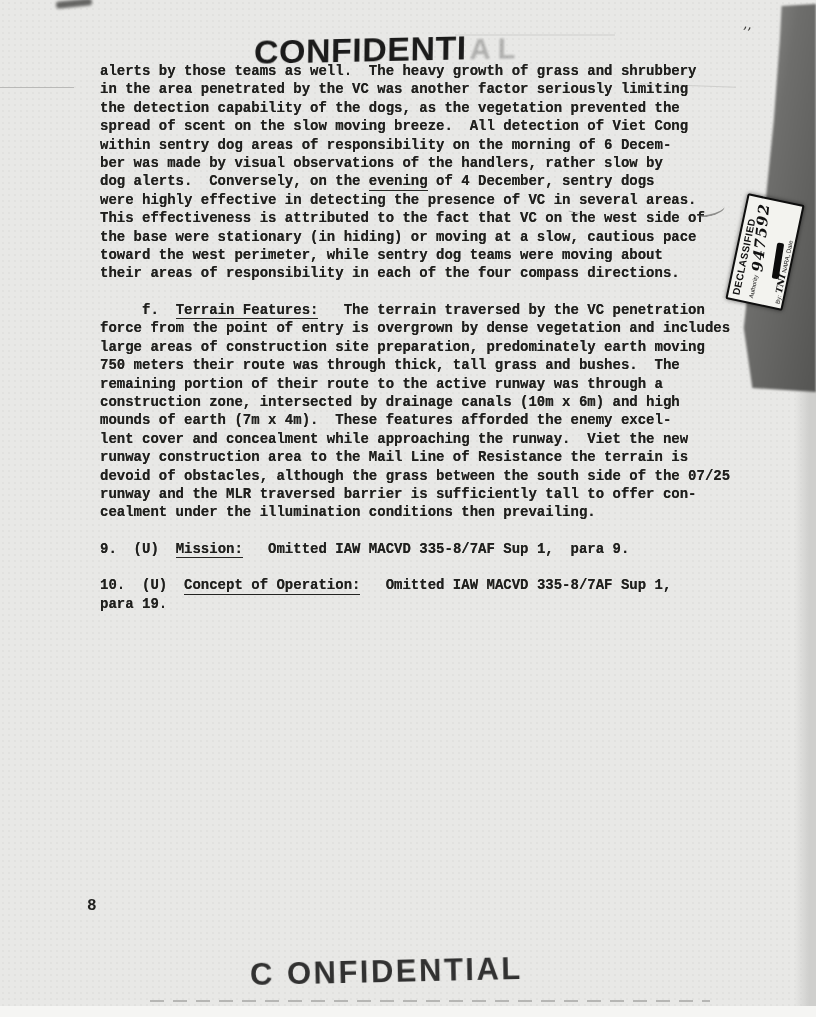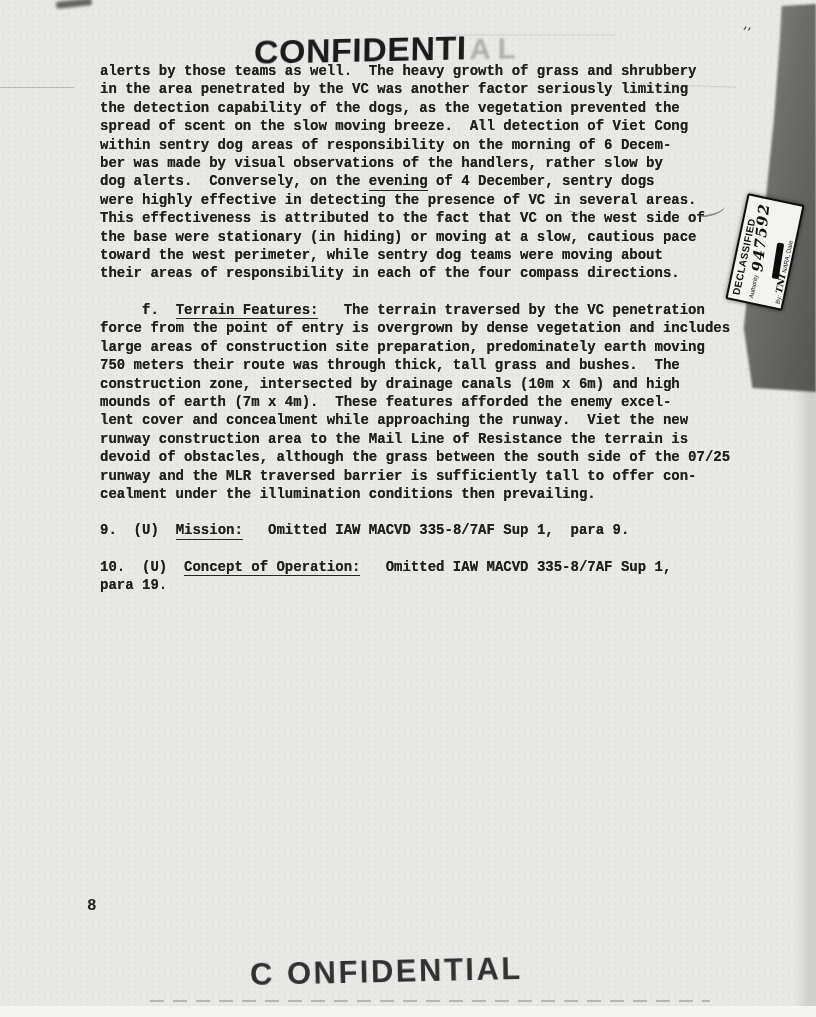--- a/index.html
+++ b/index.html
@@ -132,20 +132,21 @@
       <div class="tline">the base were stationary (in hiding) or moving at a slow, cautious pace</div>
       <div class="tline">toward the west perimeter, while sentry dog teams were moving about</div>
       <div class="tline">their areas of responsibility in each of the four compass directions.</div>
     </div>
 
     <div class="para">
       <div class="tline"><span>     f.  </span><span class="ul">Terrain Features:</span><span>   The terrain traversed by the VC penetration</span></div>
       <div class="tline">force from the point of entry is overgrown by dense vegetation and includes</div>
       <div class="tline">large areas of construction site preparation, predominately earth moving</div>
       <div class="tline">750 meters their route was through thick, tall grass and bushes.  The</div>
+      <div class="tline">remaining portion of their route to the active runway was through a</div>
       <div class="tline">construction zone, intersected by drainage canals (10m x 6m) and high</div>
       <div class="tline">mounds of earth (7m x 4m).  These features afforded the enemy excel-</div>
       <div class="tline">lent cover and concealment while approaching the runway.  Viet the new</div>
       <div class="tline">runway construction area to the Mail Line of Resistance the terrain is</div>
       <div class="tline">devoid of obstacles, although the grass between the south side of the 07/25</div>
       <div class="tline">runway and the MLR traversed barrier is sufficiently tall to offer con-</div>
       <div class="tline">cealment under the illumination conditions then prevailing.</div>
     </div>
 
     <div class="para">

